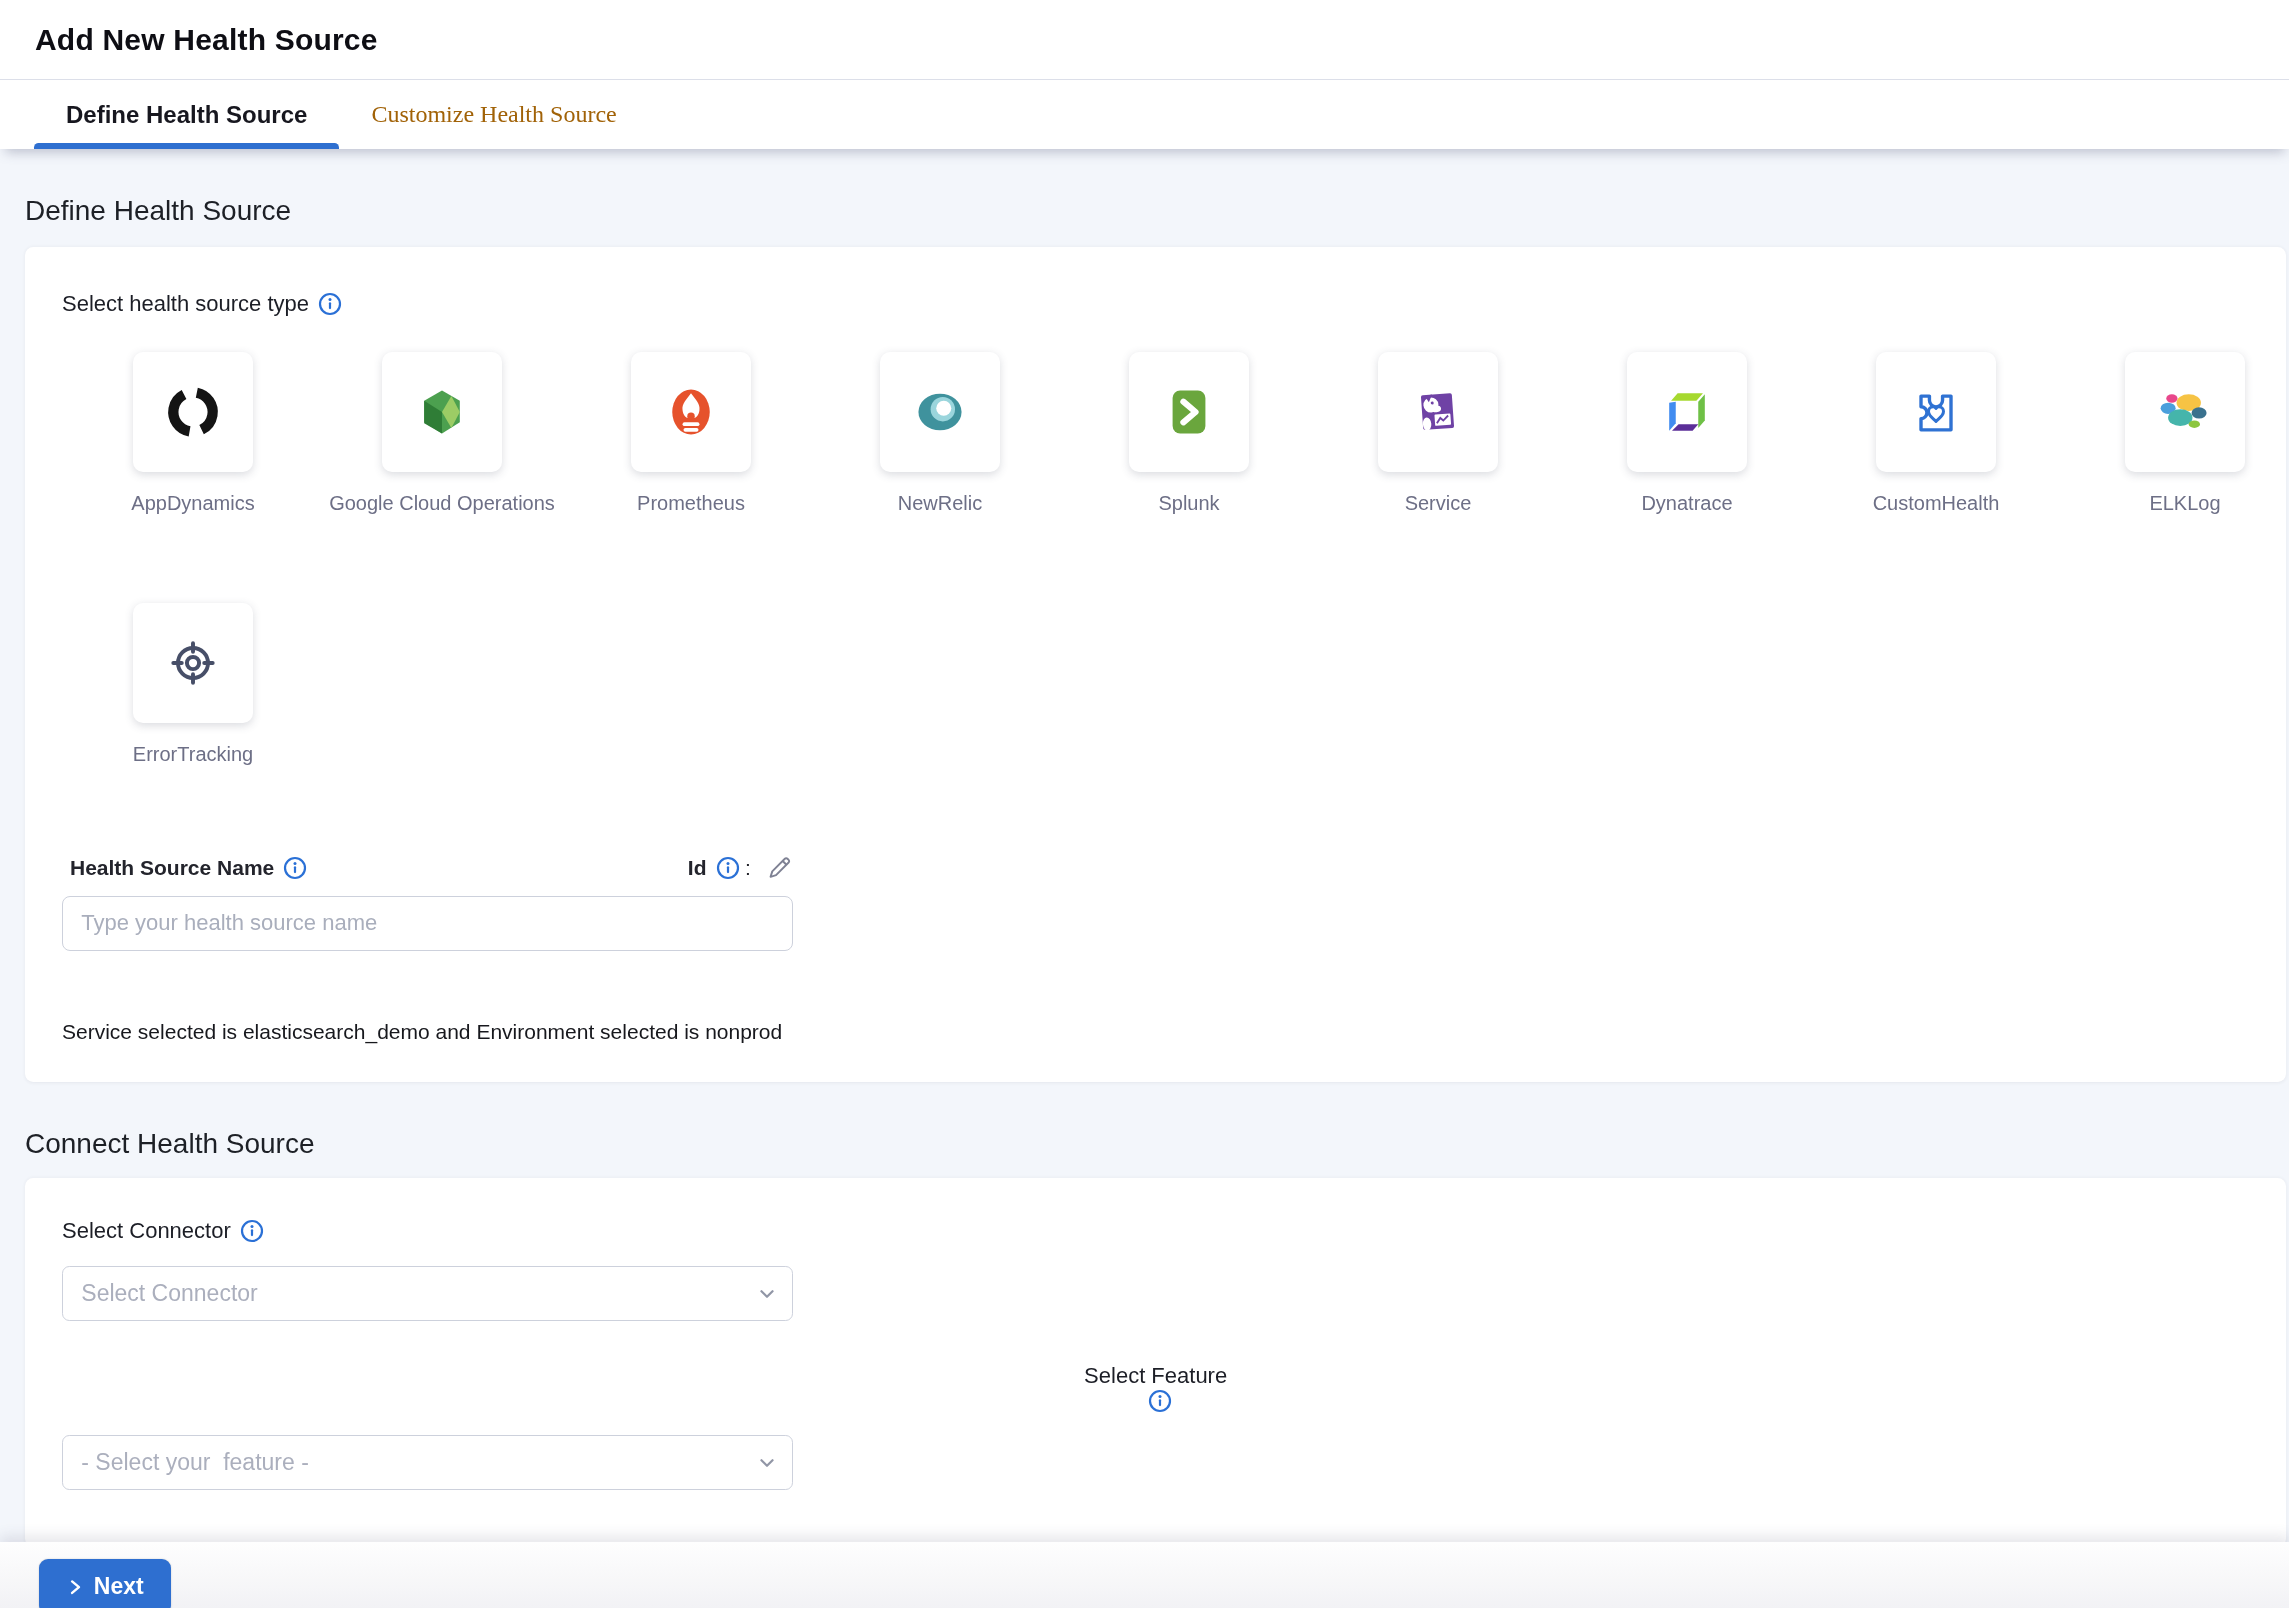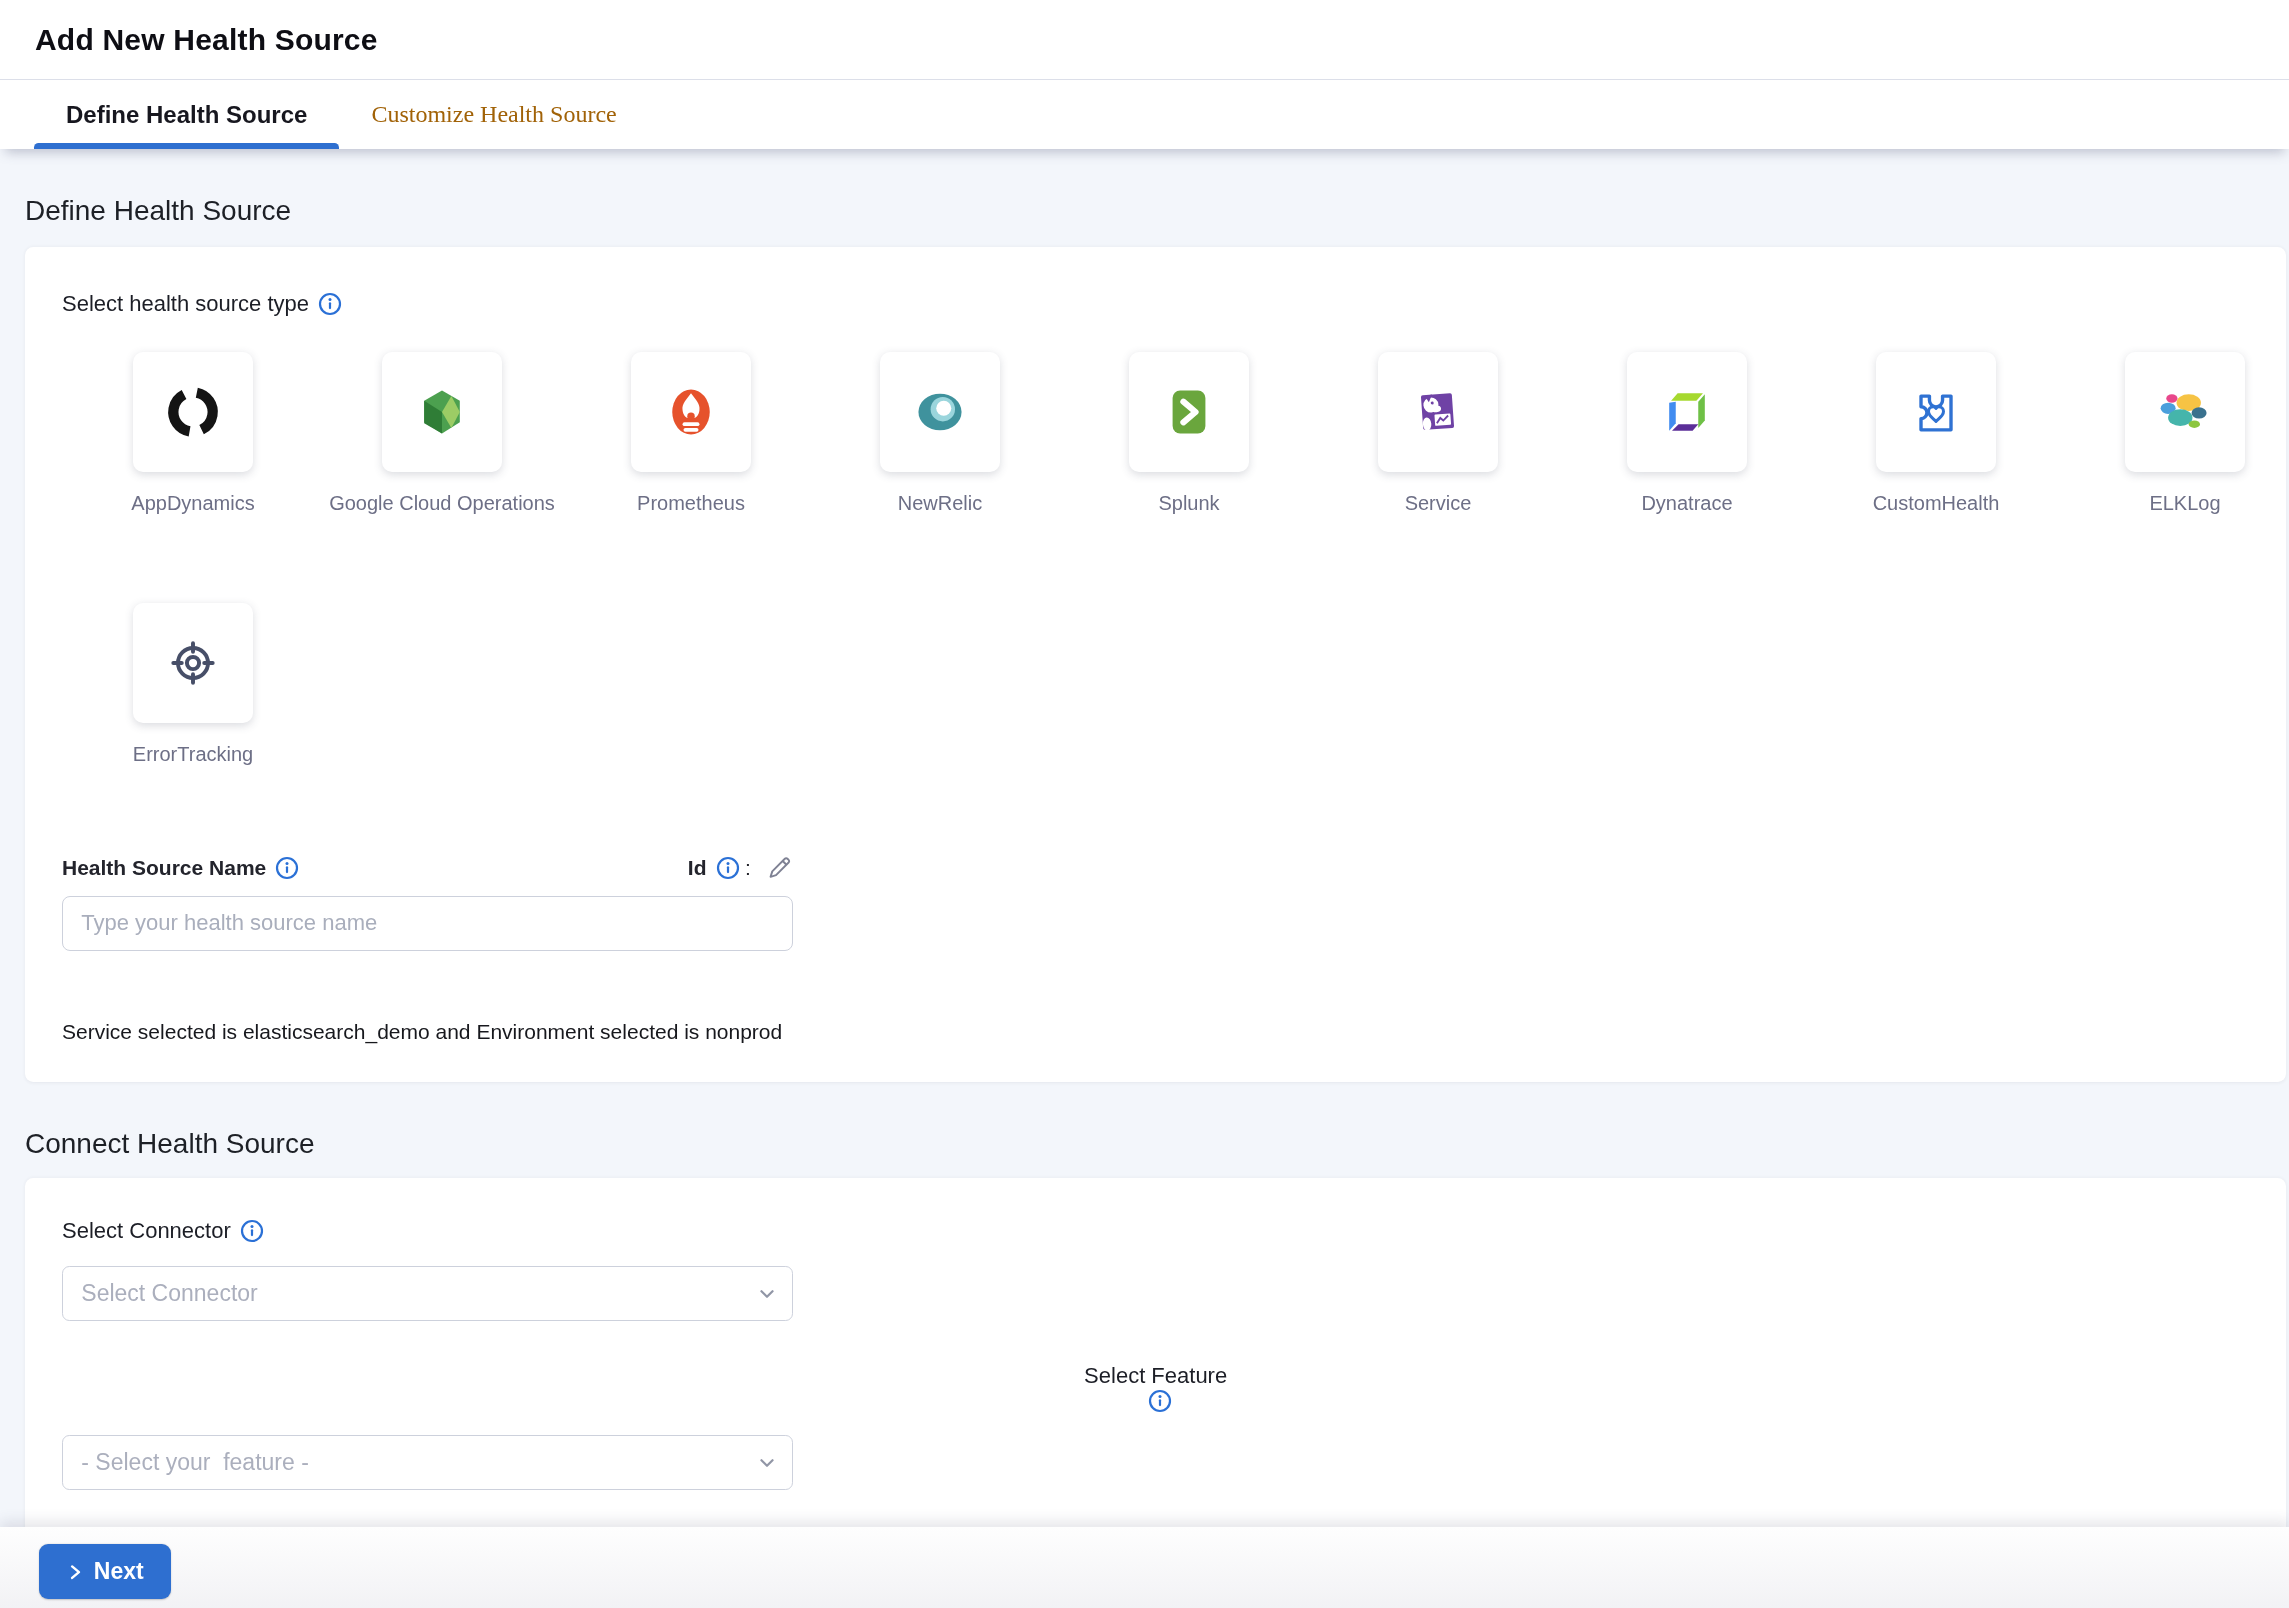--- a/index.html
+++ b/index.html
@@ -33,39 +33,39 @@
   .tile-grid{margin:35px 0 0 71px;}
   .tile-row{display:flex;gap:129px;}
   .tile-row + .tile-row{margin-top:88px;}
   .cell{width:120px;display:flex;flex-direction:column;align-items:center;}
   .tile{width:120px;height:120px;background:#fff;border-radius:10px;
     box-shadow:0 2.7px 8.2px rgba(60,64,90,.18);
     display:flex;align-items:center;justify-content:center;cursor:pointer;}
   .tile-label{margin-top:20px;font-size:20px;color:#6d6f86;white-space:nowrap;}
   
   .name-row{margin-top:88px;width:731px;display:flex;justify-content:space-between;align-items:center;}
-  .bold-label{font-size:21px;font-weight:bold;color:#23242c;display:flex;align-items:center;}
+  .bold-label{font-size:21px;font-weight:bold;color:#23242c;display:flex;align-items:center;margin-left:8px;}
   .id-group{display:flex;align-items:center;font-size:21px;color:#23242c;}
   .id-group .id-txt{font-weight:bold;}
   .id-group .colon{margin:0 3.7px 0 5.5px;}
   .pencil{margin-left:11px;display:inline-flex;cursor:pointer;}
   .text-input{margin-top:14.6px;width:731px;height:55px;box-sizing:border-box;display:block;
     border:1.8px solid #cdd1dc;border-radius:8px;padding:0 18.3px;font-size:22px;color:#1d1f27;
     font-family:"Liberation Sans", sans-serif;background:#fff;outline:none;}
   .text-input::placeholder{color:#a9aebc;}
   .service-note{margin-top:69px;font-size:21px;color:#17181d;}
   
   .select{margin-top:22px;width:731px;height:55px;box-sizing:border-box;border:1.8px solid #cdd1dc;
     border-radius:7.3px;display:flex;align-items:center;padding:0 48px 0 18.3px;background:#fff;
     position:relative;cursor:pointer;}
   .select .ph{font-size:23px;color:#abafbd;white-space:pre;overflow:hidden;}
   .select .chev{position:absolute;right:12.8px;top:50%;transform:translateY(-50%);display:flex;}
   .label-gap{margin-top:42px;flex-direction:column;}
   
-  .footer{position:absolute;left:0;right:0;bottom:0;height:81px;box-sizing:border-box;
+  .footer{position:absolute;left:0;right:0;bottom:0;height:66px;box-sizing:border-box;
     background:linear-gradient(180deg,#fefefe,#f2f2f5);
     box-shadow:0 -6.4px 12.8px rgba(60,64,90,.13);padding:17.4px 0 0 39px;z-index:5;}
   .next-btn{width:132px;height:55px;background:#2e6fd0;border:none;border-radius:9.1px;color:#fff;
     font-size:23px;font-weight:bold;font-family:"Liberation Sans", sans-serif;
     display:flex;align-items:center;justify-content:center;gap:9.1px;cursor:pointer;
     box-shadow:0 0.9px 1.8px rgba(0,0,0,.2);}
 </style>
 </head>
 <body>
 

